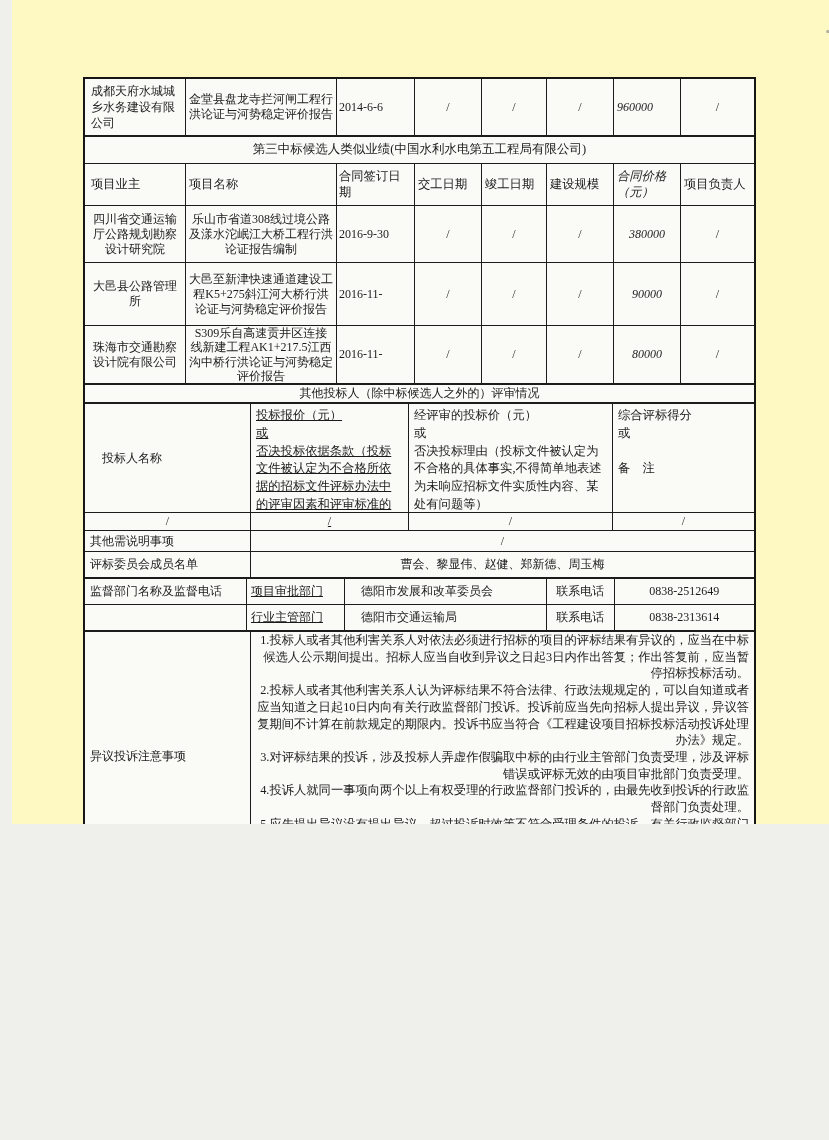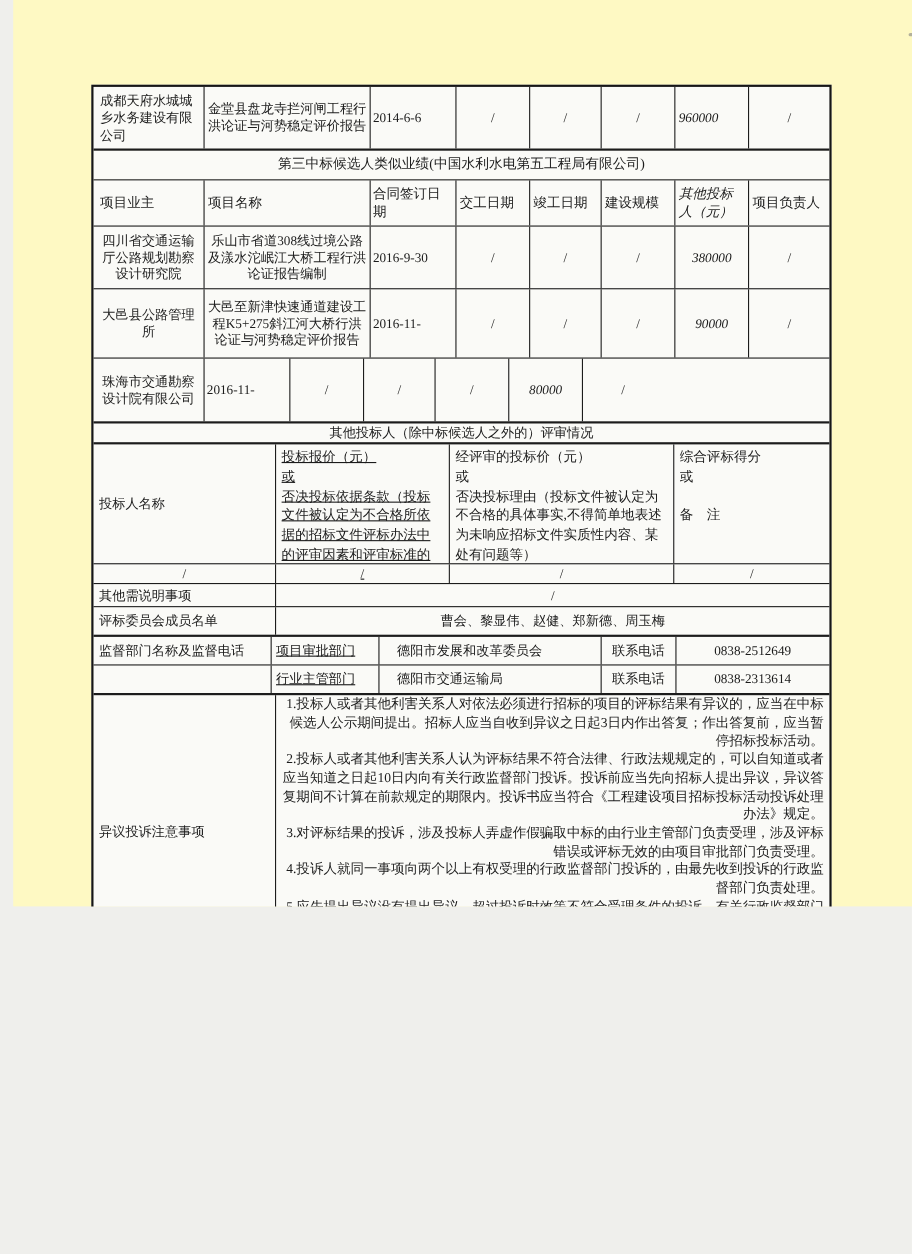--- a/index.html
+++ b/index.html
@@ -41,21 +41,21 @@
   
   .w1{width:100px;padding-left:6px;padding-right:6px;}
   .w2{width:151px;}
   .w3{width:78px;padding-left:2px;}
   .w4{width:67px;}
   .w5{width:65px;}
   .w6{width:67px;}
   .w7{width:67px;font-style:italic;}
   .w8{width:74px;}
   
-  .q1{width:165px;padding-left:5px;}
+  .q1{width:165px;padding-left:17px;}
   .q2{width:158px;text-decoration:underline;}
   .q3{width:204px;}
   .q4{width:142px;}
   .desc{font-size:12.3px;line-height:1.45;padding:3px 5px;}
   
   .L{width:165px;padding-left:5px;}
   .V{width:504px;}
   
   .s2{width:84px;padding-left:4px;text-decoration:underline;}
   .s3{width:207px;padding-left:16px;margin-left:16px;}
@@ -94,21 +94,21 @@
       <div class="c full">第三中标候选人类似业绩(中国水利水电第五工程局有限公司)</div>
     </div>
 
     <div class="row" style="height:42px">
       <div class="c w1 left hdr">项目业主</div>
       <div class="c w2 left hdr">项目名称</div>
       <div class="c w3 left hdr">合同签订日期</div>
       <div class="c w4 left hdr">交工日期</div>
       <div class="c w5 left hdr">竣工日期</div>
       <div class="c w6 left hdr">建设规模</div>
-      <div class="c w7 left hdr">其他投标人（元）</div>
+      <div class="c w7 left hdr">合同价格（元）</div>
       <div class="c w8 left hdr">项目负责人</div>
     </div>
 
     <div class="row" style="height:57px">
       <div class="c w1">四川省交通运输厅公路规划勘察设计研究院</div>
       <div class="c w2">乐山市省道308线过境公路及漾水沱岷江大桥工程行洪论证报告编制</div>
       <div class="c w3 left">2016-9-30</div>
       <div class="c w4">/</div>
       <div class="c w5">/</div>
       <div class="c w6">/</div>
@@ -122,20 +122,21 @@
       <div class="c w3 left">2016-11-</div>
       <div class="c w4">/</div>
       <div class="c w5">/</div>
       <div class="c w6">/</div>
       <div class="c w7">90000</div>
       <div class="c w8">/</div>
     </div>
 
     <div class="row" style="height:58px">
       <div class="c w1">珠海市交通勘察设计院有限公司</div>
+      <div class="c w2" style="line-height:1.18">S309乐自高速贡井区连接线新建工程AK1+217.5江西沟中桥行洪论证与河势稳定评价报告</div>
       <div class="c w3 left">2016-11-</div>
       <div class="c w4">/</div>
       <div class="c w5">/</div>
       <div class="c w6">/</div>
       <div class="c w7">80000</div>
       <div class="c w8">/</div>
     </div>
 
     <div class="row thick" style="height:19px">
       <div class="c full" style="font-size:12px">其他投标人（除中标候选人之外的）评审情况</div>

